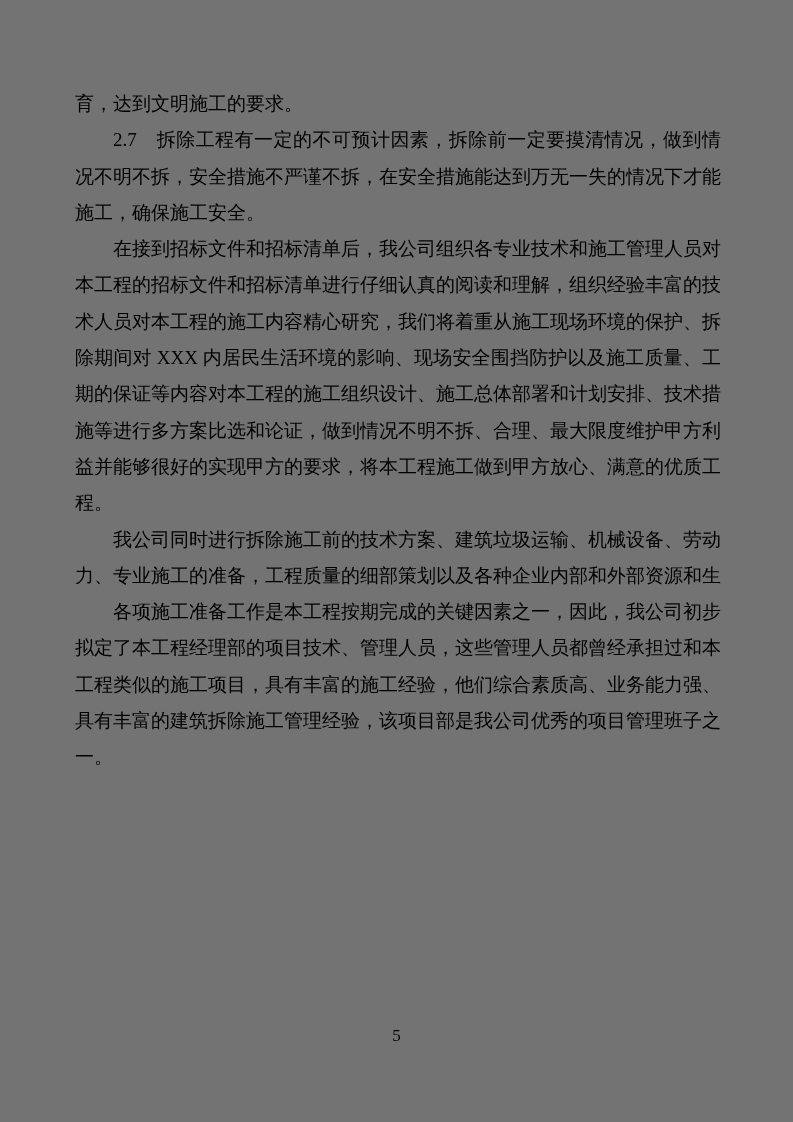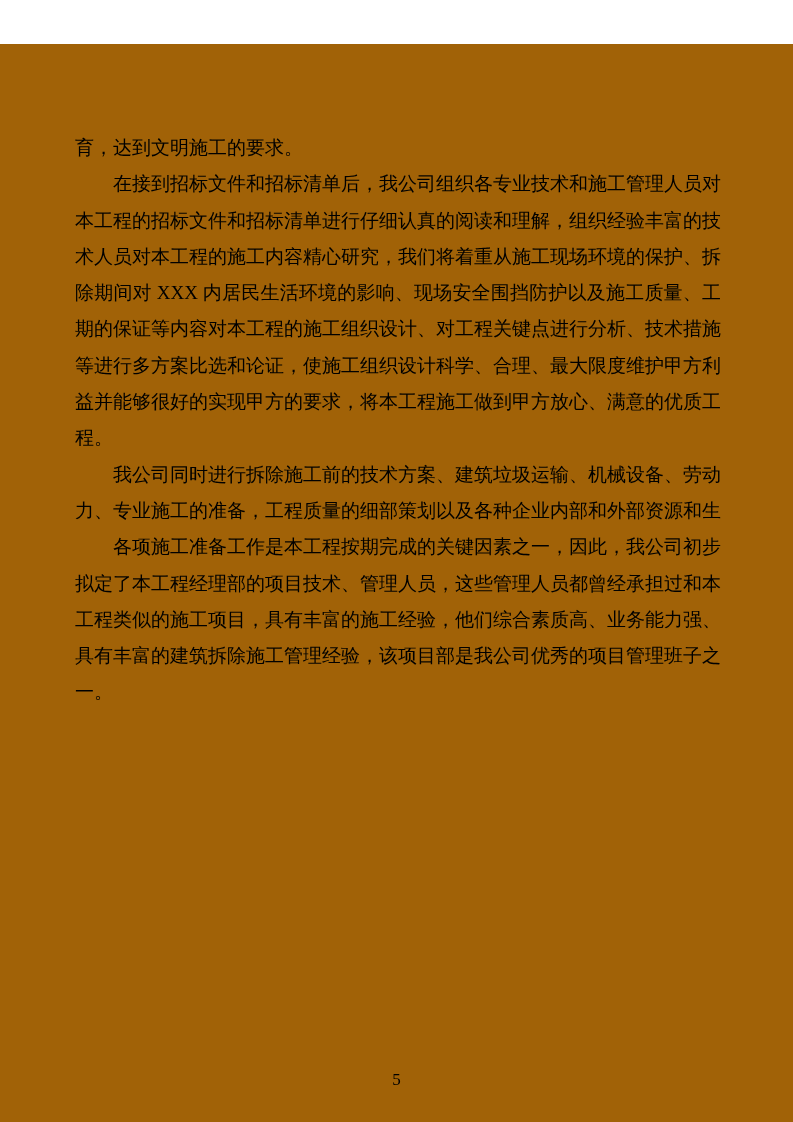--- a/index.html
+++ b/index.html
@@ -11,22 +11,21 @@
     height: 1122px;
     background: #ffffff;
     position: relative;
     overflow: hidden;
     font-family: "Liberation Serif", "DejaVu Serif", serif;
     color: #000000;
   }
   .page {
     position: absolute;
     inset: 0;
-    background: #a16207;
-    margin-top: 44px;
+    background: #737373;
   }
   .content {
     position: absolute;
     left: 75px;
     top: 86px;
     width: 646px;
     font-size: 19px;
     line-height: 36.3px;
     text-align: justify;
     text-justify: inter-character;
@@ -50,18 +49,19 @@
     line-height: 24px;
     color: #000000;
   }
 </style>
 </head>
 <body>
 
 <div class="page">
   <div class="content">
       <p class="para no-indent">育，达到文明施工的要求。</p>
-      <p class="para">在接到招标文件和招标清单后，我公司组织各专业技术和施工管理人员对本工程的招标文件和招标清单进行仔细认真的阅读和理解，组织经验丰富的技术人员对本工程的施工内容精心研究，我们将着重从施工现场环境的保护、拆除期间对 XXX 内居民生活环境的影响、现场安全围挡防护以及施工质量、工期的保证等内容对本工程的施工组织设计、对工程关键点进行分析、技术措施等进行多方案比选和论证，使施工组织设计科学、合理、最大限度维护甲方利益并能够很好的实现甲方的要求，将本工程施工做到甲方放心、满意的优质工程。</p>
+      <p class="para">2.7　拆除工程有一定的不可预计因素，拆除前一定要摸清情况，做到情况不明不拆，安全措施不严谨不拆，在安全措施能达到万无一失的情况下才能施工，确保施工安全。</p>
+      <p class="para">在接到招标文件和招标清单后，我公司组织各专业技术和施工管理人员对本工程的招标文件和招标清单进行仔细认真的阅读和理解，组织经验丰富的技术人员对本工程的施工内容精心研究，我们将着重从施工现场环境的保护、拆除期间对 XXX 内居民生活环境的影响、现场安全围挡防护以及施工质量、工期的保证等内容对本工程的施工组织设计、施工总体部署和计划安排、技术措施等进行多方案比选和论证，做到情况不明不拆、合理、最大限度维护甲方利益并能够很好的实现甲方的要求，将本工程施工做到甲方放心、满意的优质工程。</p>
       <p class="para">我公司同时进行拆除施工前的技术方案、建筑垃圾运输、机械设备、劳动力、专业施工的准备，工程质量的细部策划以及各种企业内部和外部资源和生</p>
       <p class="para">各项施工准备工作是本工程按期完成的关键因素之一，因此，我公司初步拟定了本工程经理部的项目技术、管理人员，这些管理人员都曾经承担过和本工程类似的施工项目，具有丰富的施工经验，他们综合素质高、业务能力强、具有丰富的建筑拆除施工管理经验，该项目部是我公司优秀的项目管理班子之一。</p>
     </div>
   <div class="page-number">5</div>
 </div>
 
 </body></html>

